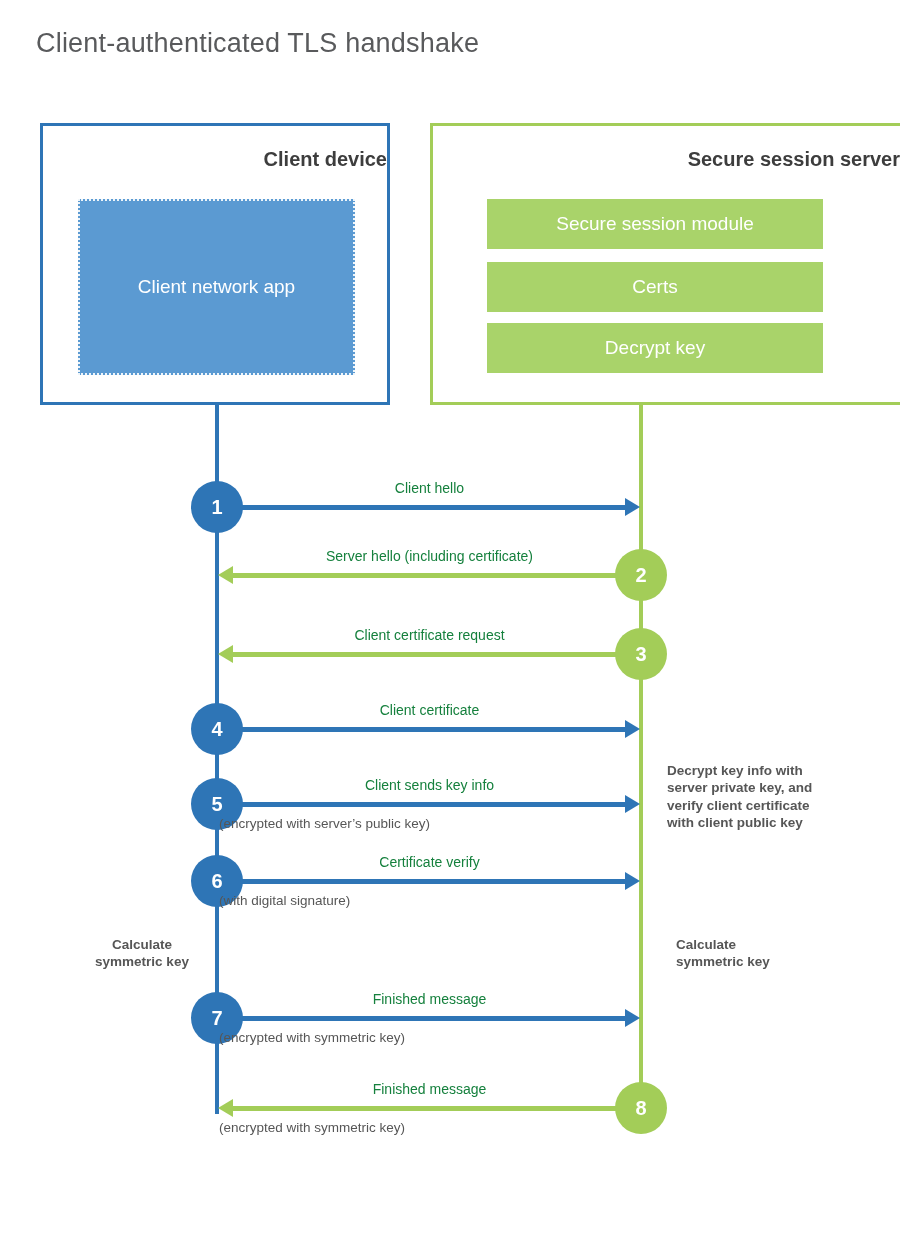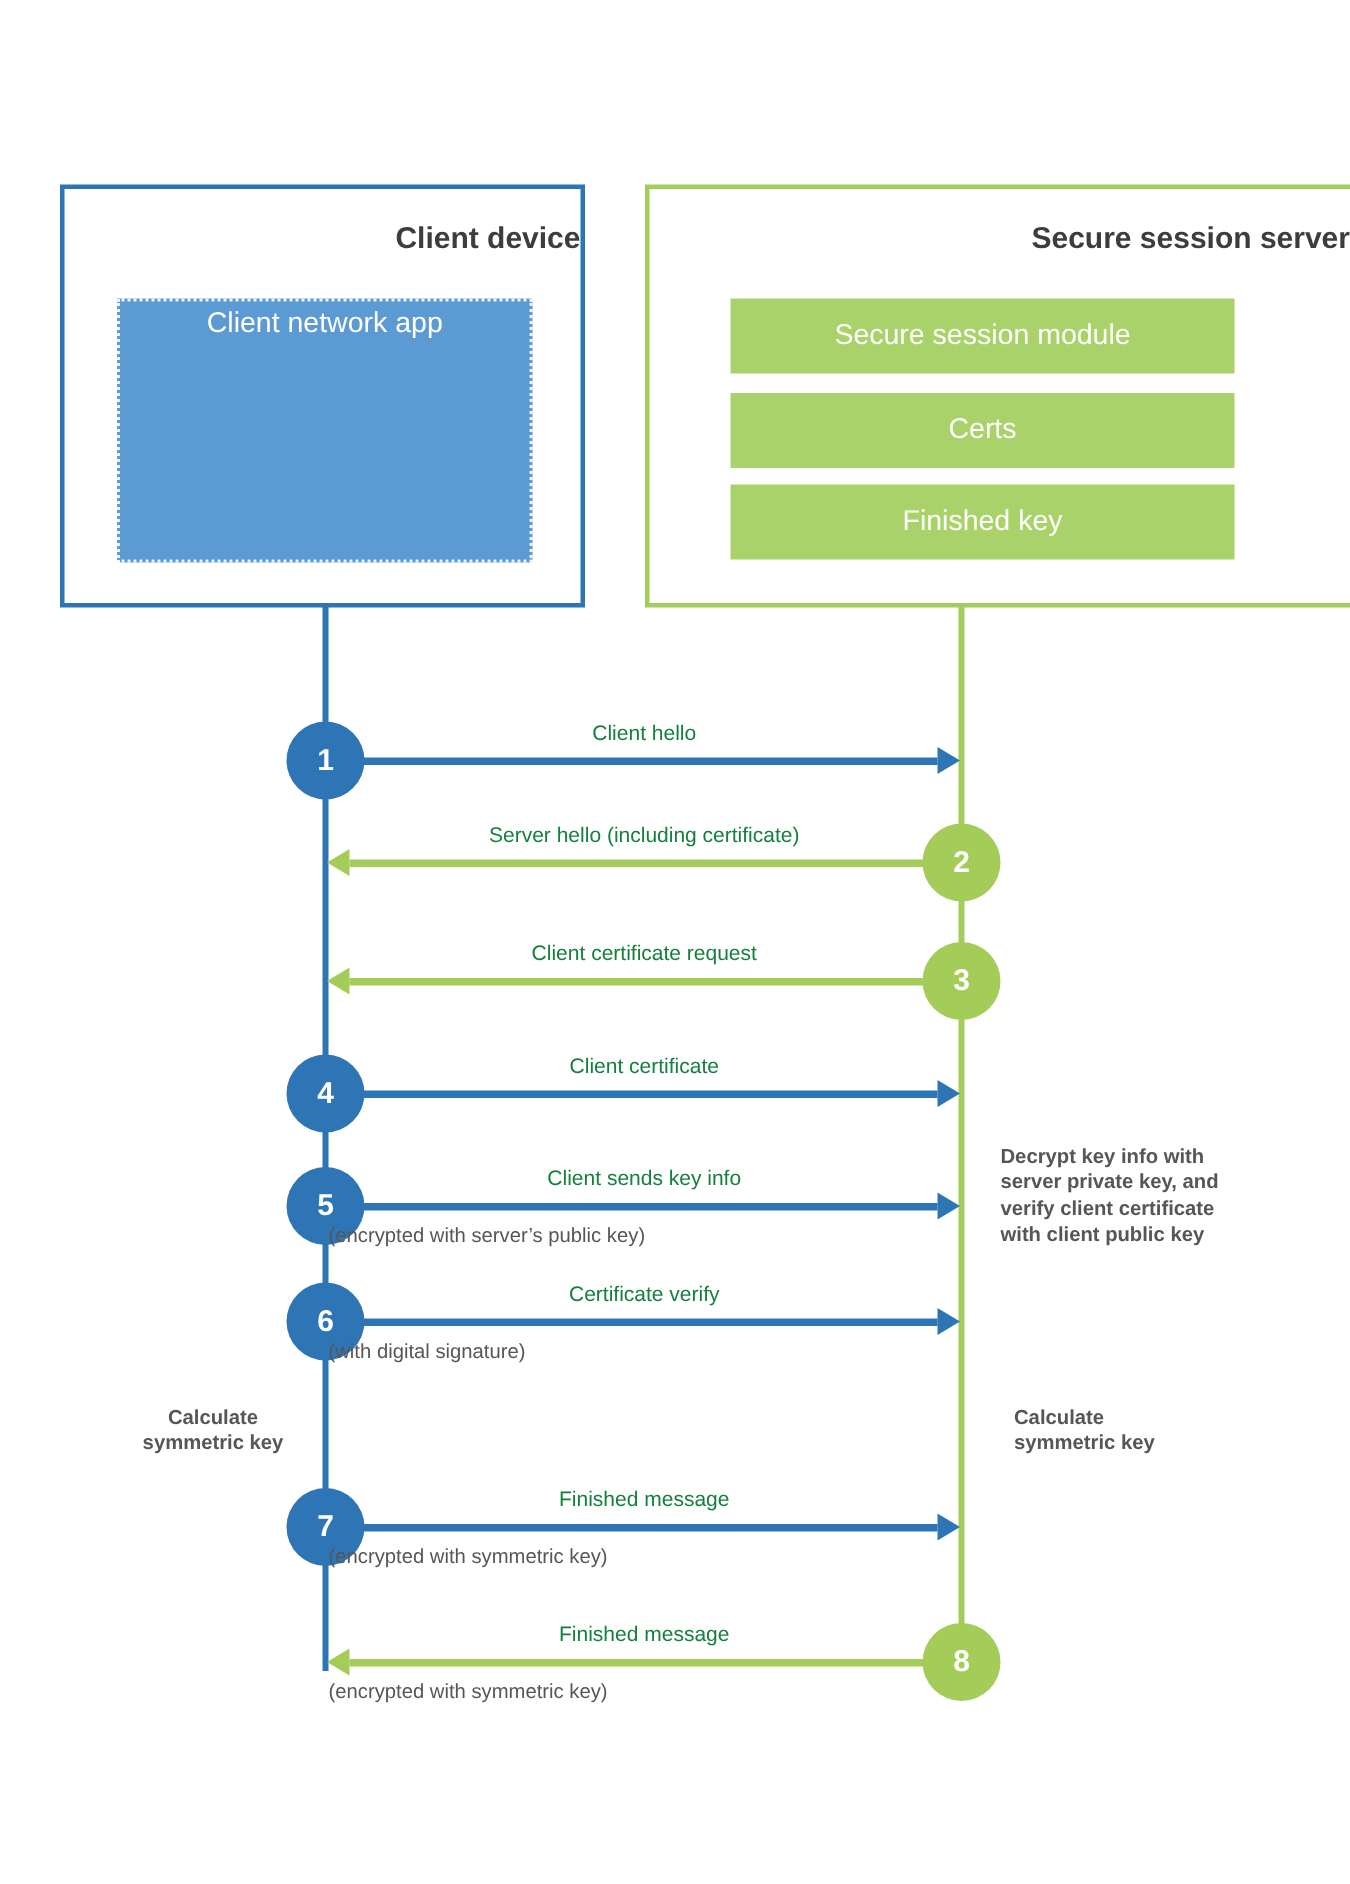--- a/index.html
+++ b/index.html
@@ -17,21 +17,21 @@
   .actor-box { position:absolute; top:123px; height:276px; background:#fff; }
   #client-box  { left:40px;  width:344px; border:3px solid var(--blue); }
   #server-box  { left:430px; width:419px; border:3px solid var(--green);padding-left:48px; }
   .actor-title {
     position:absolute; left:0; right:0; top:22px; text-align:right;
     font-size:20px; font-weight:700; color:#3d3d3d;
   }
   #client-app {
     position:absolute; left:35px; top:73px; width:277px; height:176px;
     background:var(--blue_fill); border:2px dotted rgba(255,255,255,0.9);
-    box-sizing:border-box; display:flex; align-items:flex-start; justify-content:center;
+    box-sizing:border-box; display:flex; align-items:center; justify-content:center;
   }
   #client-app .app-text {
     width:170px; text-align:center; color:#ffffff; font-size:19px; line-height:1.55;
   }
   .server-bar {
     position:absolute; left:30px; width:336px; height:50px;
     background:var(--green_fill); color:#ffffff; font-size:19px;
     display:flex; align-items:center; justify-content:center;margin-left:24px;
   }
 
@@ -68,33 +68,34 @@
   .side-note { position:absolute; font-size:13.5px; color:#565656; line-height:17.3px;font-weight:bold; }
   #decrypt-note { left:667px; top:762px; width:160px; text-align:left; }
   #calc-left  { left:86px;  top:936px; width:112px; text-align:center; }
   #calc-right { left:676px; top:936px; width:112px; text-align:left; }
 </style>
 </head>
 <body>
 
 <div id="canvas">
 
+  <div id="page-title">Client-authenticated TLS handshake</div>
 
   <div id="client-box" class="actor-box">
     <div class="actor-title">Client device</div>
     <div id="client-app">
       <div class="app-text">Client network app</div>
     </div>
   </div>
 
   <div id="server-box" class="actor-box">
     <div class="actor-title">Secure session server</div>
     <div class="server-bar" style="top:73px">Secure session module</div>
     <div class="server-bar" style="top:136px">Certs</div>
-    <div class="server-bar" style="top:197px">Finished key</div>
+    <div class="server-bar" style="top:197px">Decrypt key</div>
   </div>
 
   <div id="lifeline-client" class="lifeline"></div>
   <div id="lifeline-server" class="lifeline"></div>
 
   <div class="msg-label" style="top:480px">Client hello</div>
   <div class="arrow-line blue" style="top:505px"></div>
   <div class="arrow-head right" style="top:498px"></div>
   <div class="circle blue" style="top:481px">1</div>
 

